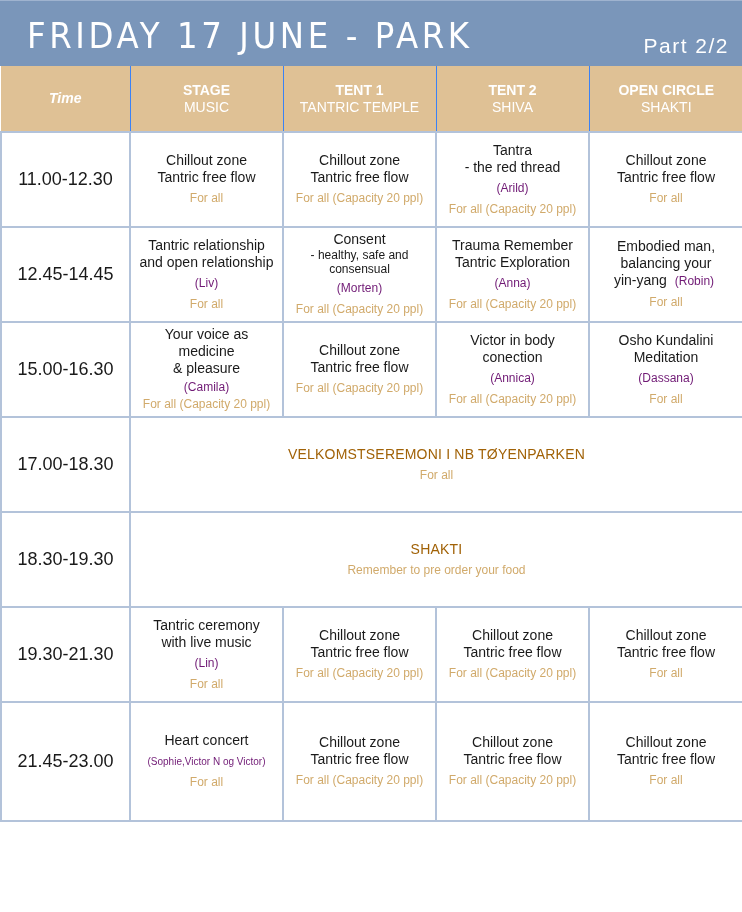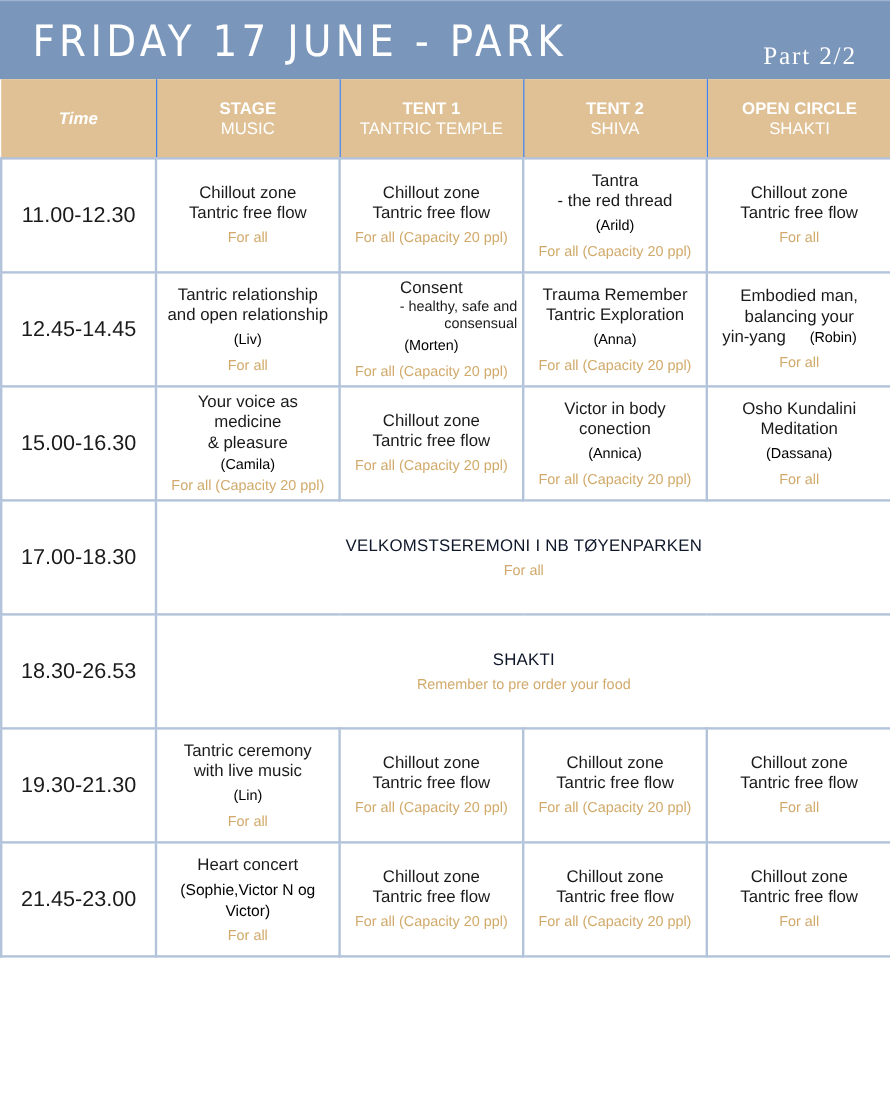--- a/index.html
+++ b/index.html
@@ -1,32 +1,32 @@
 <!DOCTYPE html>
 <html><head>
 <meta charset="utf-8">
 <style>
   html, body { margin:0; padding:0; background:#ffffff; }
   body { width:742px; height:912px; overflow:hidden; font-family:"Liberation Sans", sans-serif; }
   .page { position:relative; width:658px; height:912px; }
   .title-bar { position:absolute; left:0; top:0; width:742px; height:66px; background:#7a96ba; border-top:1px solid #9fb3cf; box-sizing:border-box; }
   .title { position:absolute; left:27px; top:14px; font-family:"DejaVu Sans", sans-serif; font-size:36px; letter-spacing:4px; color:#ffffff; font-weight:normal; transform:scaleX(0.9); transform-origin:left; white-space:nowrap; }
-  .part { position:absolute; right:28px; top:33px; font-family:Liberation Serif, serif; font-size:21px; letter-spacing:1.5px; color:#ffffff; white-space:nowrap; }
+  .part { position:absolute; right:13px; top:33px; font-family:Liberation Sans, sans-serif; font-size:21px; letter-spacing:1.5px; color:#ffffff; white-space:nowrap; }
   table { position:absolute; left:0; top:66px; border-collapse:collapse; table-layout:fixed; width:742px; }
   th { background:#dfc195; color:#ffffff; height:65px; padding:0; font-family:"Liberation Sans Narrow","Liberation Sans", sans-serif; font-weight:bold; font-size:14px; line-height:17px; border-left:1px solid #3b82f6; text-align:center; vertical-align:middle; }
   th:first-child { border-left:none;font-style:italic; }
   th .sub { font-weight:normal; display:block; }
   td { border:2px solid #b3c3da; height:93px; padding:0 4px; text-align:center; vertical-align:middle; font-size:14px; line-height:17px; color:#1a1a1a; background:#ffffff; }
   td.time { font-size:18px; }
   .act { color:#1a1a1a; font-size:14px; line-height:17px; display:block; }
-  .act.small { font-size:12px; line-height:14px;text-align:right; }
-  .host { color:#000000; font-size:12px; display:block; margin-top:4px; }
-  .host.inline { display:inline; margin:16px; }
+  .act.small { font-size:12px; line-height:14px; }
+  .host { color:#701a75; font-size:12px; display:block; margin-top:4px; }
+  .host.inline { display:inline; margin:4px; }
   .aud { color:#d1aa6b; font-size:12px; display:block; margin-top:4px; }
-  .event { color:#0f172a; font-size:14px; display:block; letter-spacing:0.2px; }
+  .event { color:#a16207; font-size:14px; display:block; letter-spacing:0.2px; }
 </style>
 </head>
 <body>
 
 <div class="page">
   <div class="title-bar">
     <div class="title">FRIDAY 17 JUNE - PARK</div>
     <div class="part">Part 2/2</div>
   </div>
 
@@ -132,21 +132,21 @@
 
       <tr>
         <td class="time">17.00-18.30</td>
         <td colspan="4">
             <span class="event">VELKOMSTSEREMONI I NB TØYENPARKEN</span>
             <span class="aud">For all</span>
           </td>
       </tr>
 
       <tr>
-        <td class="time">18.30-26.53</td>
+        <td class="time">18.30-19.30</td>
         <td colspan="4">
             <span class="event">SHAKTI</span>
             <span class="aud">Remember to pre order your food</span>
           </td>
       </tr>
 
       <tr>
         <td class="time">19.30-21.30</td>
         <td>
             <span class="act">Tantric ceremony</span>
@@ -166,23 +166,23 @@
           </td>
         <td>
             <span class="act">Chillout zone</span>
             <span class="act">Tantric free flow</span>
             <span class="aud">For all</span>
           </td>
       </tr>
 
       <tr>
         <td class="time">21.45-23.00</td>
-        <td style="padding:0">
+        <td style="padding:12px">
             <span class="act">Heart concert</span>
-            <span class="host" style="font-size:13px">(Sophie,Victor N og Victor)</span>
+            <span class="host" style="font-size:10px">(Sophie,Victor N og Victor)</span>
             <span class="aud">For all</span>
           </td>
         <td>
             <span class="act">Chillout zone</span>
             <span class="act">Tantric free flow</span>
             <span class="aud">For all (Capacity 20 ppl)</span>
           </td>
         <td>
             <span class="act">Chillout zone</span>
             <span class="act">Tantric free flow</span>

